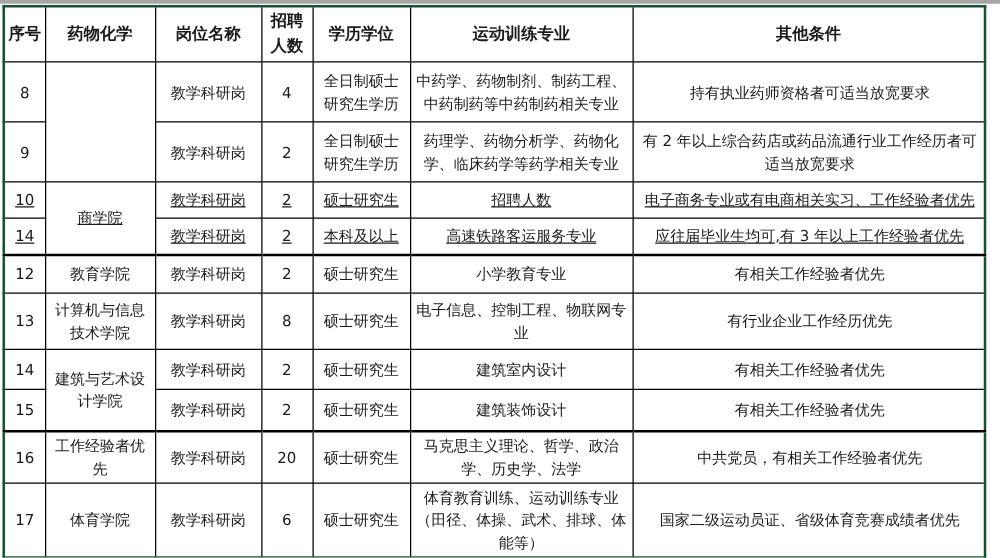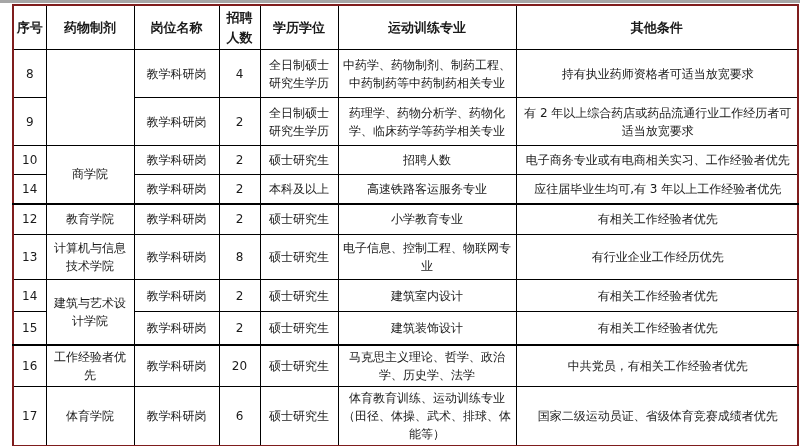--- a/index.html
+++ b/index.html
@@ -11,22 +11,22 @@
     color: #1a1a1a;
   }
   .top-strip {
     width: 100%; height: 3px;
     background: #a6a6a6;
   }
   table.recruit {
     border-collapse: collapse;
     table-layout: fixed;
     width: 785px;
-    margin: 1px 0 0 12px;
-    border: 2px solid #7f1d1d;
+    margin: 1px 0 0 2px;
+    border: 2px solid #14532d;
   }
   th, td {
     border: 1px solid #000;
     text-align: center;
     vertical-align: middle;
     padding: 2px 4px;
     font-size: 12px;
     line-height: 1.5;
     word-break: break-all;
   }
@@ -38,21 +38,21 @@
   td.other {
     text-align: center;
     padding-left: 7px;
     padding-right: 5px;
   }
   td.num { font-size: 12px; }
   
   .bb2 { border-bottom: 2px solid #000 !important; }
   tr.h-head { height: 40px; }
   tr.h-48 { height: 48px; }
-  tr.h-29 { height: 29px; }
+  tr.h-29 { height: 29px; text-decoration: underline; }
   tr.h-31 { height: 31px; }
   tr.h-45 { height: 45px; border-radius: 12px; }
   tr.h-32 { height: 32px; }
   tr.h-33 { height: 33px; }
   tr.h-42 { height: 42px; padding-left: 32px; }
   tr.h-52 { height: 52px; }
 </style>
 </head>
 <body>
 
@@ -64,21 +64,21 @@
       <col style="width:88px">
       <col style="width:85px">
     <col style="width:41px">
       <col style="width:78px">
       <col style="width:178px">
     <col style="width:282px">
   </colgroup>
   <thead>
     <tr class="h-head">
       <th>序号</th>
-      <th>药物制剂</th>
+      <th>药物化学</th>
       <th>岗位名称</th>
       <th>招聘人数</th>
       <th>学历学位</th>
       <th>运动训练专业</th>
       <th>其他条件</th>
     </tr>
   </thead>
   <tbody>
     <tr class="h-48">
       <td class="num">8</td>

